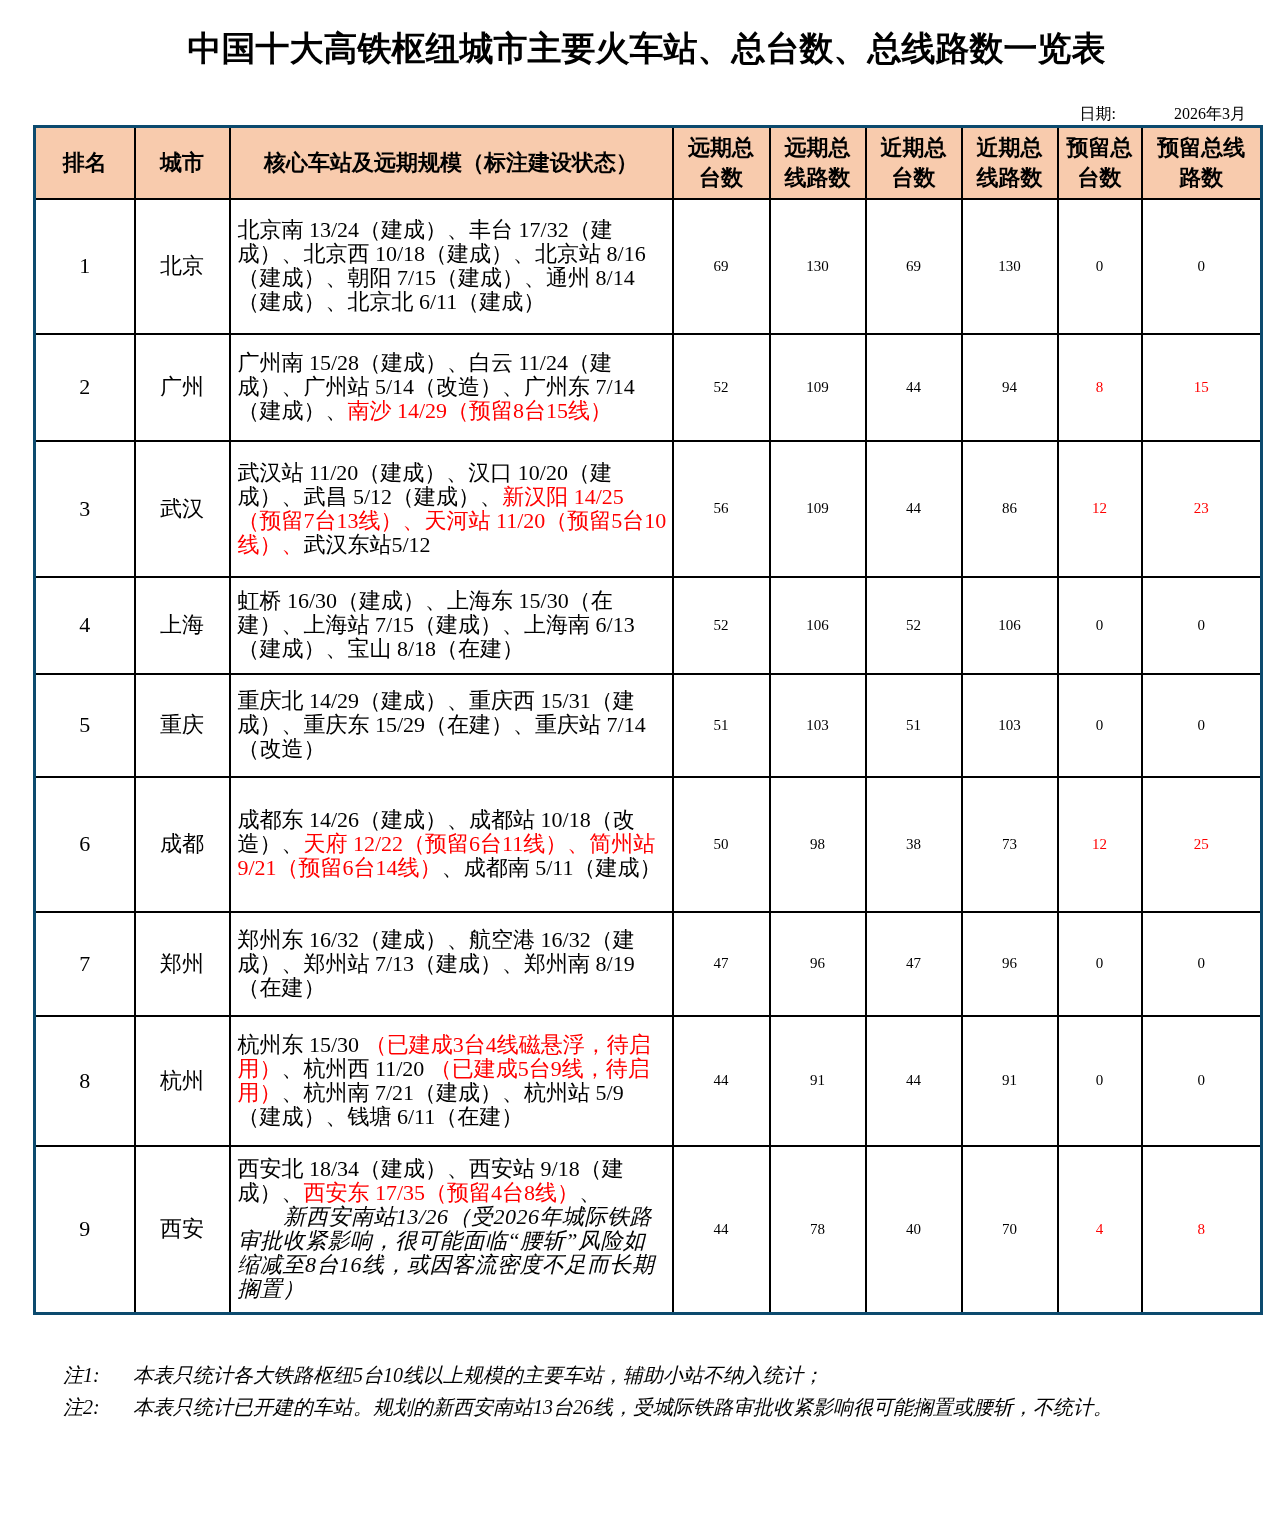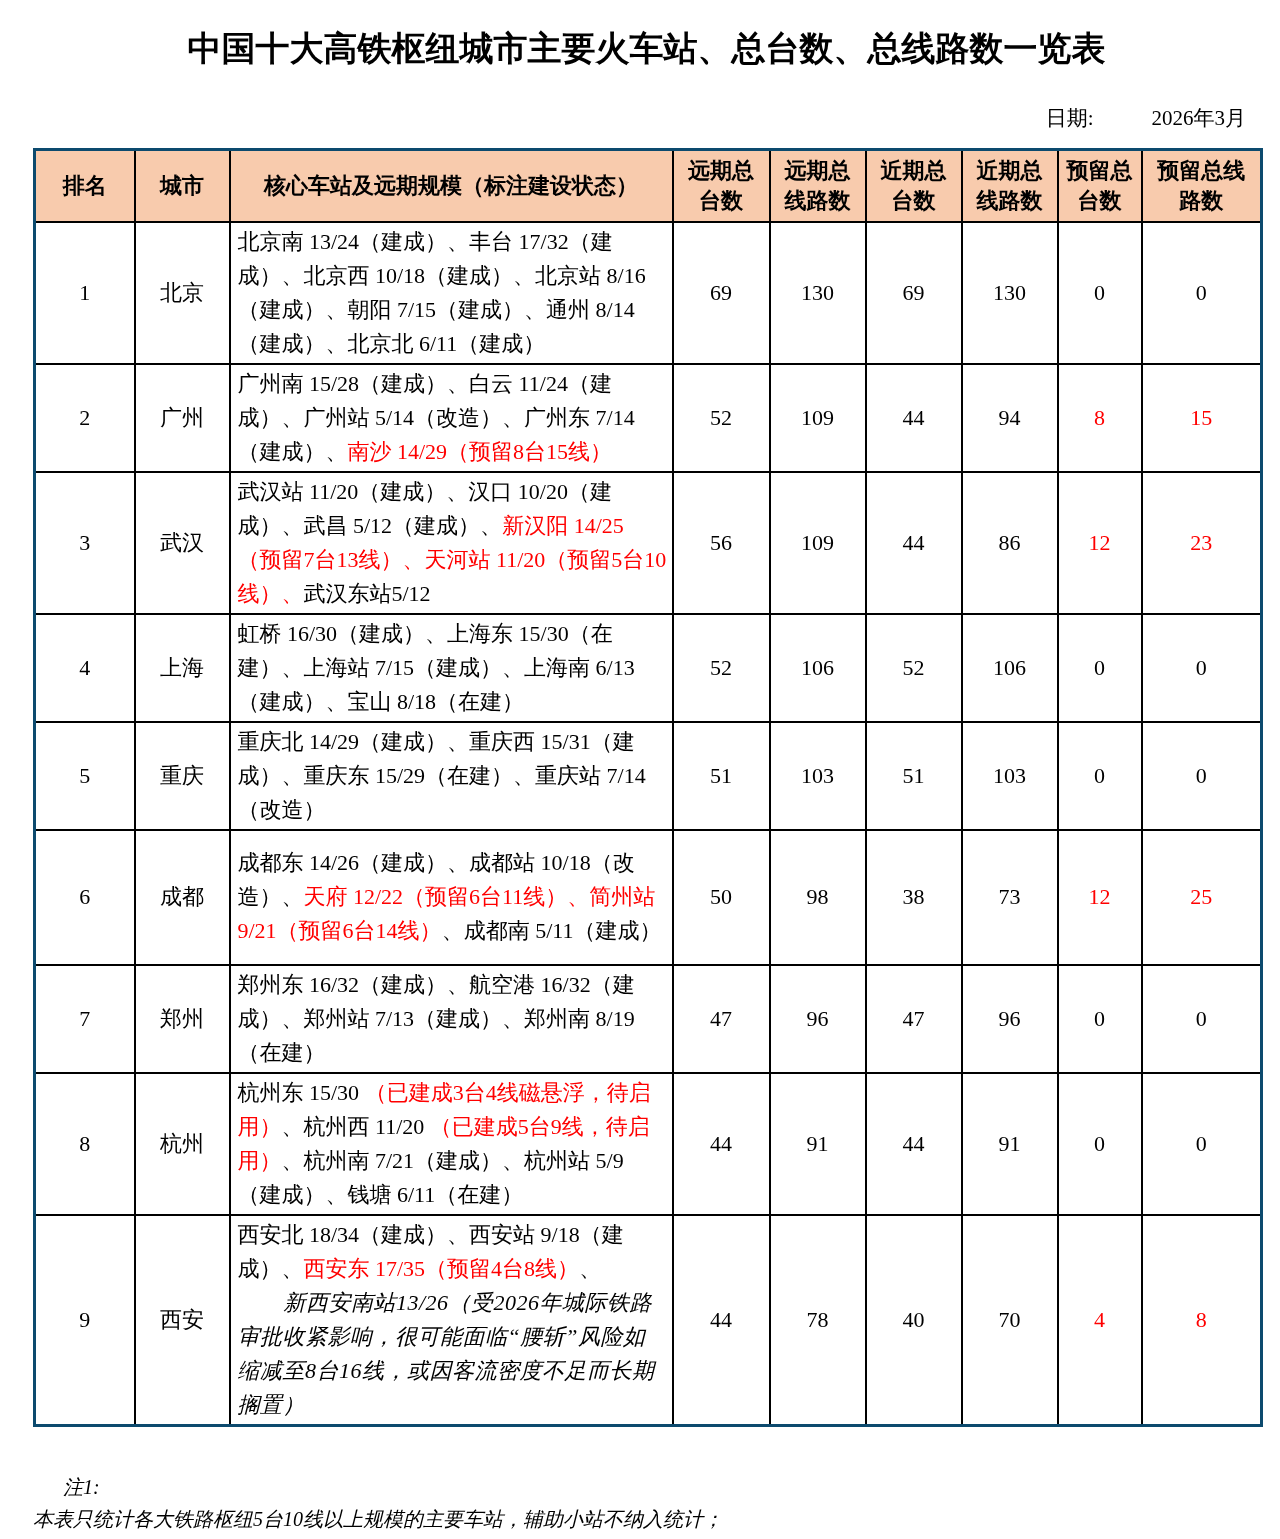--- a/index.html
+++ b/index.html
@@ -25,23 +25,23 @@
     padding-top: 26px;
     letter-spacing: 0px;
     white-space: nowrap;
   }
   .date-row {
     width: 1227px;
     display: flex;
     justify-content: flex-end;
     align-items: baseline;
     gap: 58px;
-    font-size: 21px;
+    font-size: 16px;
     margin-top: 32px;
-    margin-bottom: 16px;
+    margin-bottom: 0;
     padding-right: 14px;
     box-sizing: border-box;
   }
   table.rail-table {
     border-collapse: collapse;
     table-layout: fixed;
     width: 1227px;
     border: 3px solid #0c4a6e;
   }
   .rail-table th, .rail-table td {
@@ -68,29 +68,29 @@
   col.c-n4    { width: 96px; }
   col.c-n5    { width: 84px; }
   col.c-n6    { width: 120px; }
   td.rank-cell, td.city-cell {
     text-align: center;
     vertical-align: middle;
     font-size: 22px;
   }
   td.stations-cell {
     font-size: 22px;
-    line-height: 34px;
+    line-height: 24px;
     vertical-align: middle;
     padding: 2px 5px 2px 7px;
     text-align: left;
   }
   td.value-cell {
     text-align: center;
     vertical-align: middle;
-    font-size: 22px;
+    font-size: 15px;
   }
   .red { color: #FF0000; }
   .kai {
     font-style: italic;
     letter-spacing: 0.5px;
     margin-left: 46px;
   }
   
   tbody tr:nth-child(1)  { height: 135px; }
   tbody tr:nth-child(2)  { height: 107px; }
@@ -101,21 +101,21 @@
   tbody tr:nth-child(7)  { height: 104px; }
   tbody tr:nth-child(8)  { height: 130px; }
   tbody tr:nth-child(9)  { height: 168px; }
   tbody tr:nth-child(10) { height: 75px; }
   .notes {
     margin-top: 44px;
     font-style: italic;
     font-size: 20px;
     line-height: 32px;
   }
-  .note-row { display: flex; flex-direction: column; }
+  .note-row { display: flex; }
   .note-label {
     flex: none;
     width: 70px;
     padding-left: 30px;
     box-sizing: content-box;
   }
   .note-text { flex: 1; }
 </style>
 </head>
 <body>

